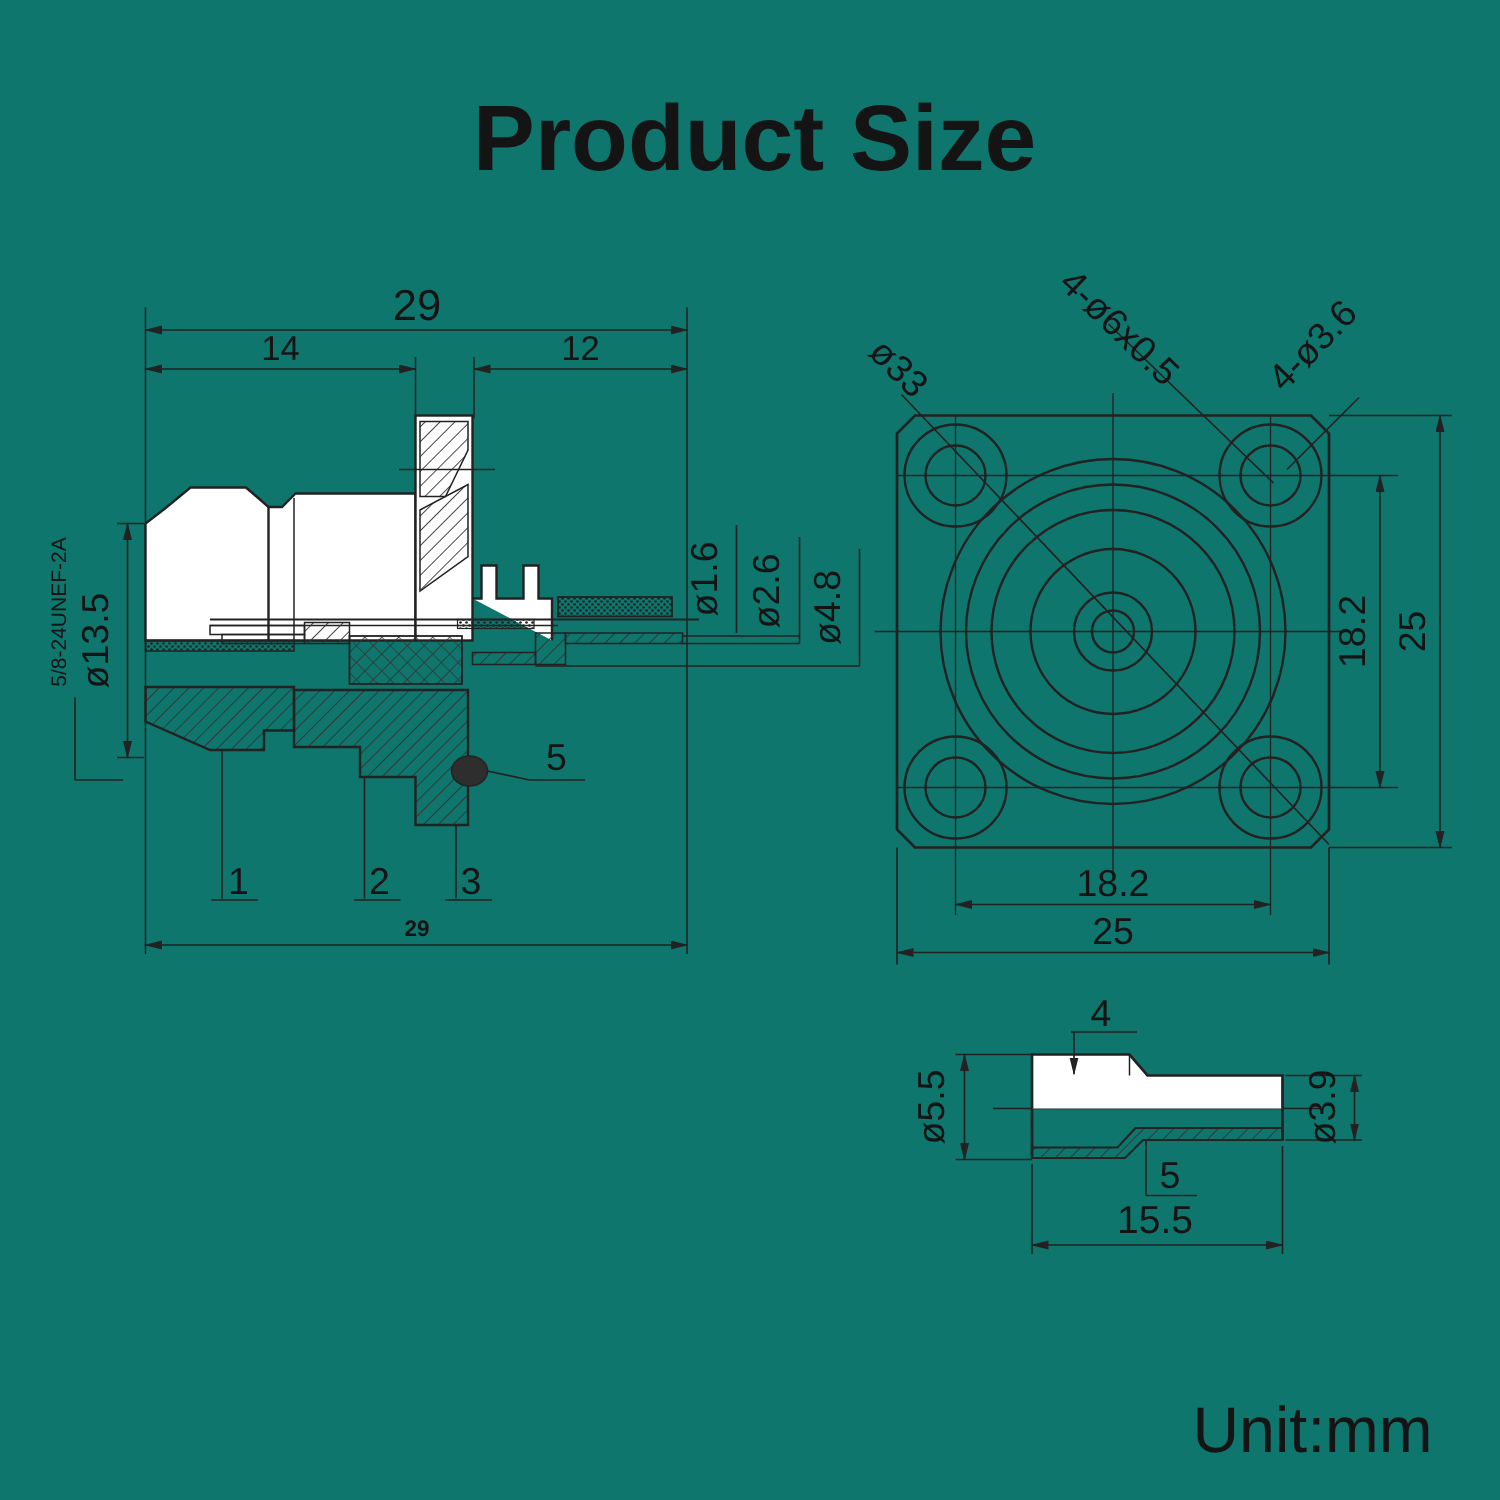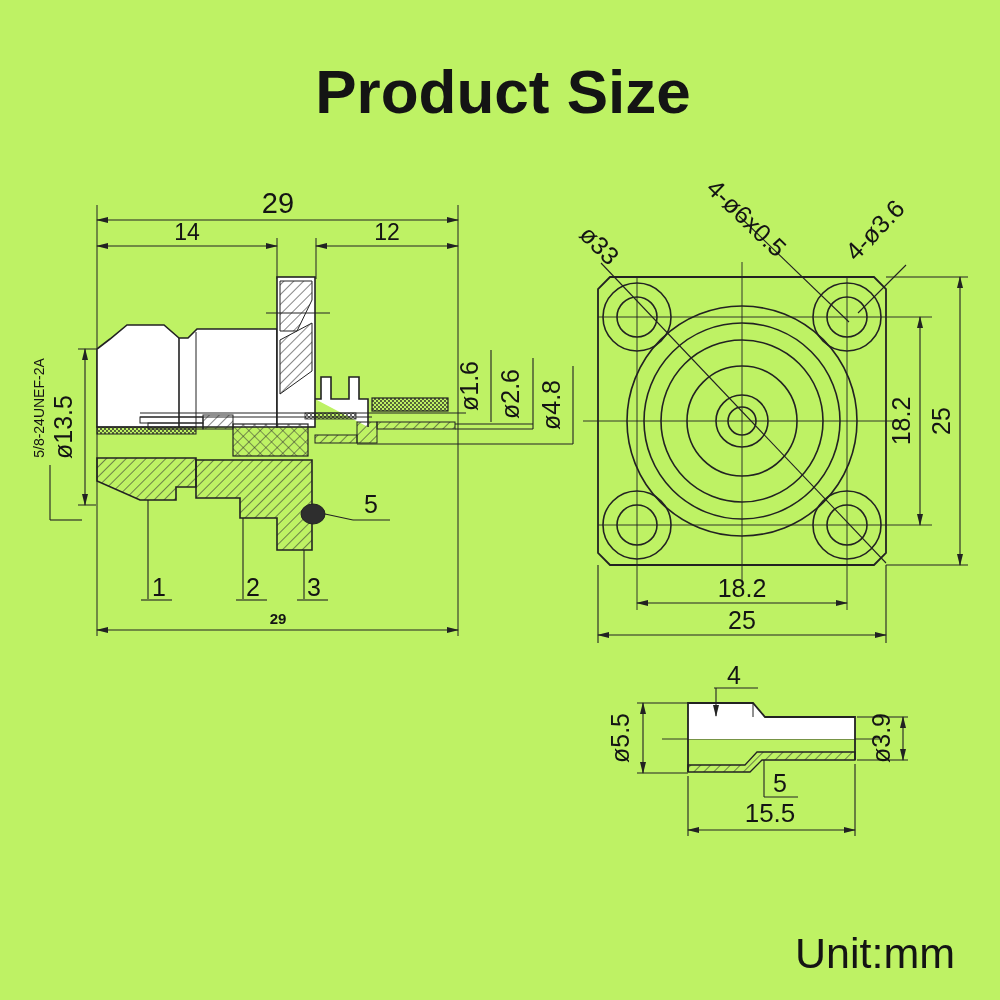--- a/index.html
+++ b/index.html
@@ -1,16 +1,16 @@
 <!DOCTYPE html>
 <html><head>
 <meta charset="utf-8">
 <style>
   html,body{margin:0;padding:0;background:#ffffff;}
-  .page{position:relative;width:1000px;height:1000px;background:#bef264;overflow:hidden;
+  .page{position:relative;width:1000px;height:1000px;background:#0f766e;overflow:hidden;
         font-family:"Liberation Sans", sans-serif;}
   svg text{font-family:"Liberation Sans", sans-serif;fill:#141414;}
   .title-text{font-weight:bold;}
 </style>
 </head>
 <body>
 
 <div class="page">
 <svg width="1000" height="1000" viewBox="0 0 1000 1000">
   <defs>

